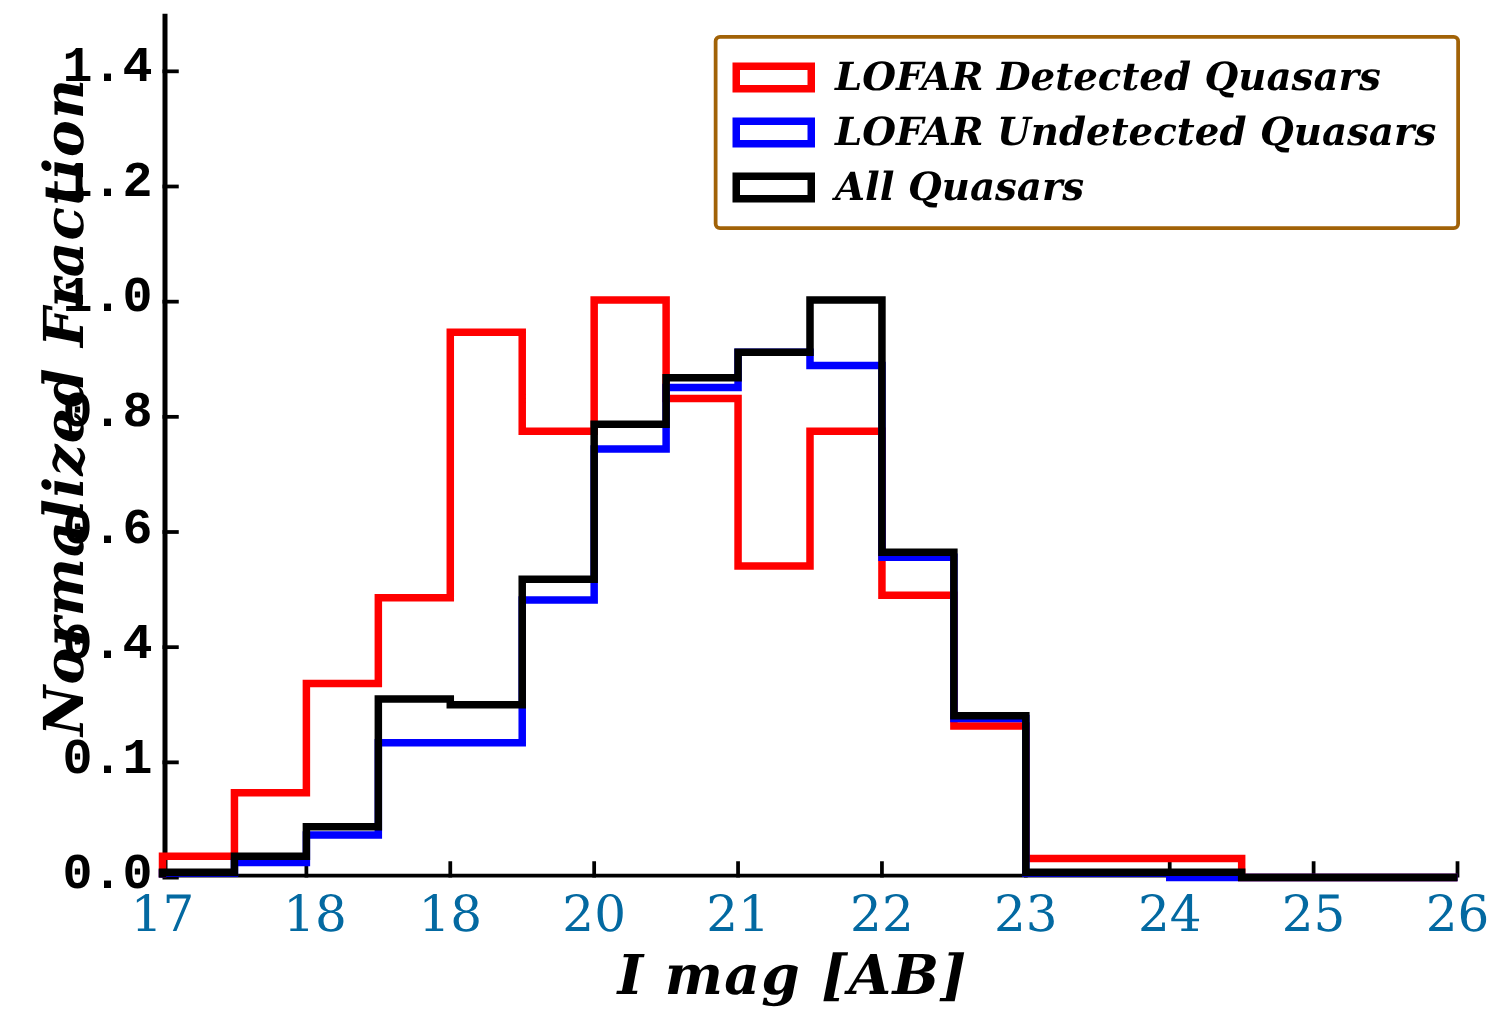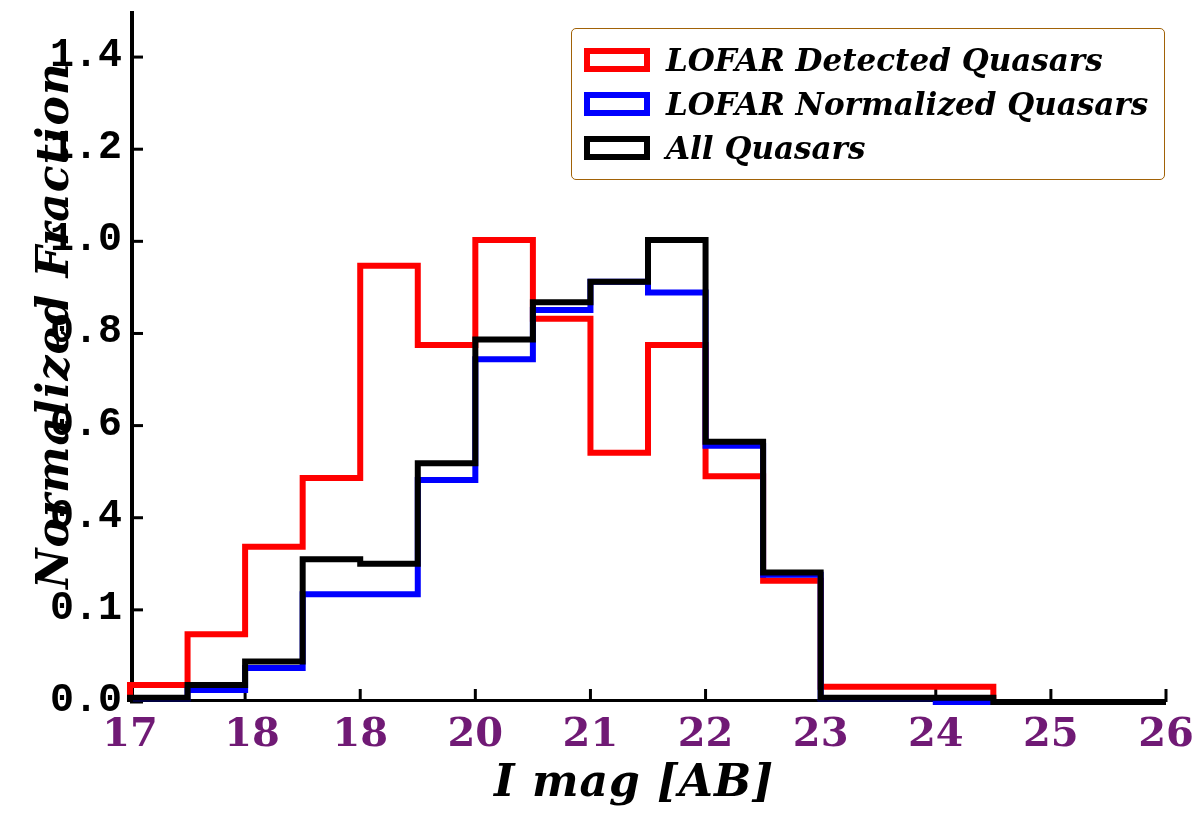--- a/index.html
+++ b/index.html
@@ -28,23 +28,23 @@
     color:#000;
     line-height:1;
     white-space:nowrap;
   }
   
   .xtick{
     position:absolute;
     top:712px;
     transform:translateX(-50%);
     font-family:"DejaVu Serif",serif;
-    font-weight:bold;
+    font-weight:normal;
     font-size:40px;
-    color:#701a75;
+    color:#0369a1;
     line-height:1;
     white-space:nowrap;
   }
 
   #ylabel{
     position:absolute;
     left:-268px; top:300px;
     width:640px;
     text-align:center;
     transform:rotate(-90deg);
@@ -71,21 +71,21 @@
     white-space:nowrap;
     padding-left:68px;
     box-sizing:border-box;
   }
 
   
   #legend{
     position:absolute;
     left:571px; top:28px;
     background:#fff;
-    border:1px solid #a16207;
+    border:3px solid #a16207;
     border-radius:5px;
     padding:9px 16px 9px 12px;
     box-sizing:border-box;
   }
   .legend-row{display:flex;align-items:center;height:44px;}
   .legend-swatch{
     width:66px;height:24px;
     box-sizing:border-box;
     margin-right:16px;
     background:#fff;
@@ -158,21 +158,21 @@
       <path d="M 130 702 L 130 697.854 L 187.55555555555554 697.854 L 187.55555555555554 684.9553333333333 L 245.1111111111111 684.9553333333333 L 245.1111111111111 661.4613333333333 L 302.66666666666663 661.4613333333333 L 302.66666666666663 559.1933333333334 L 360.2222222222222 559.1933333333334 L 360.2222222222222 563.8 L 417.77777777777777 563.8 L 417.77777777777777 463.3746666666667 L 475.3333333333333 463.3746666666667 L 475.3333333333333 339.4553333333333 L 532.8888888888889 339.4553333333333 L 532.8888888888889 302.14133333333336 L 590.4444444444443 302.14133333333336 L 590.4444444444443 281.872 L 648 281.872 L 648 239.95133333333337 L 705.5555555555555 239.95133333333337 L 705.5555555555555 441.72333333333336 L 763.1111111111112 441.72333333333336 L 763.1111111111112 572.5526666666667 L 820.6666666666666 572.5526666666667 L 820.6666666666666 697.854 L 878.2222222222222 697.854 L 878.2222222222222 697.854 L 935.7777777777778 697.854 L 935.7777777777778 697.854 L 993.3333333333334 697.854 L 993.3333333333334 702 L 1050.8888888888887 702 L 1050.8888888888887 702 L 1108.4444444444443 702 L 1108.4444444444443 702 L 1166 702 L 1166 702" fill="none" stroke="#000000" stroke-width="6" stroke-linejoin="miter" stroke-linecap="butt"></path>
     </svg>
 
   <div id="legend">
     <div class="legend-row">
       <span class="legend-swatch" style="border: 6px solid rgb(255, 0, 0);"></span>
       <span class="legend-label">LOFAR Detected Quasars</span>
     </div>
     <div class="legend-row">
       <span class="legend-swatch" style="border: 6px solid rgb(0, 0, 255);"></span>
-      <span class="legend-label">LOFAR Normalized Quasars</span>
+      <span class="legend-label">LOFAR Undetected Quasars</span>
     </div>
     <div class="legend-row">
       <span class="legend-swatch" style="border: 6px solid rgb(0, 0, 0);"></span>
       <span class="legend-label">All Quasars</span>
     </div>
   </div>
 
 </div>
 
 </body></html>

